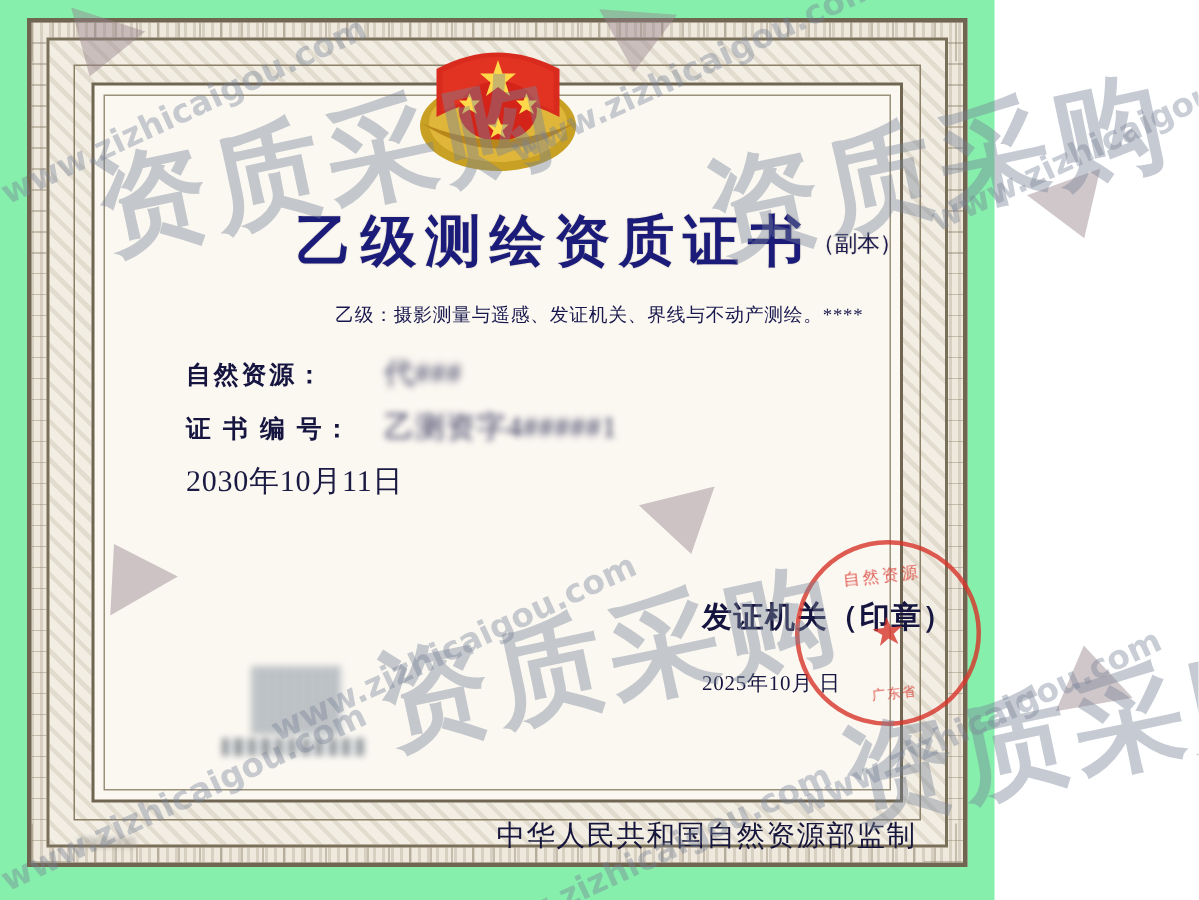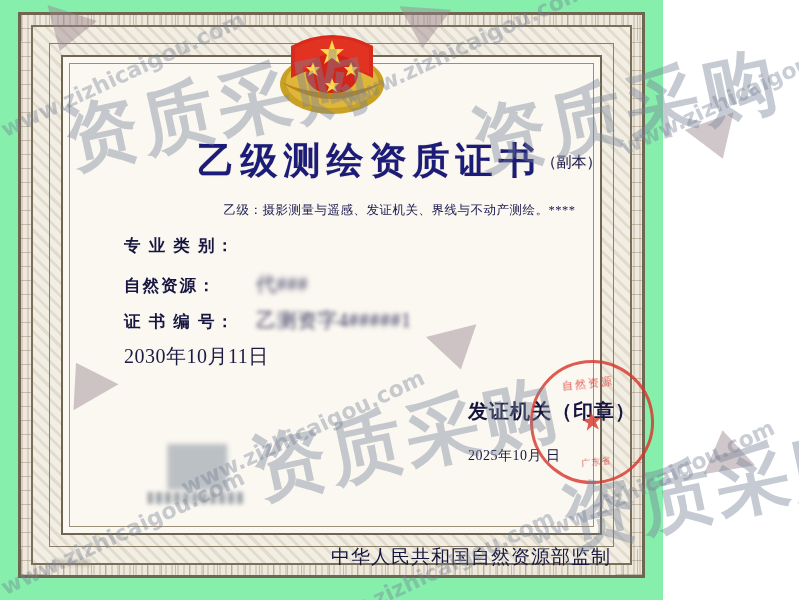--- a/index.html
+++ b/index.html
@@ -313,24 +313,20 @@
   </div>
 
   <div class="content">
     <div class="title">
       <span>乙级测绘资质证书</span><span class="title-sub">（副本）</span>
     </div>
     <div class="scope">乙级：摄影测量与遥感、发证机关、界线与不动产测绘。****</div>
 
     <div class="fields">
       <div class="row">
-        <div class="label">专 业 类 别：</div>
-        <div class="value"></div>
-      </div>
-      <div class="row">
         <div class="label">自然资源：</div>
         <div class="value blurred">代###</div>
       </div>
       <div class="row">
         <div class="label">证 书 编 号：</div>
         <div class="value blurred-lite">乙测资字4#####1</div>
       </div>
       <div class="row">
         <div class="value">2030年10月11日</div>
       </div>

